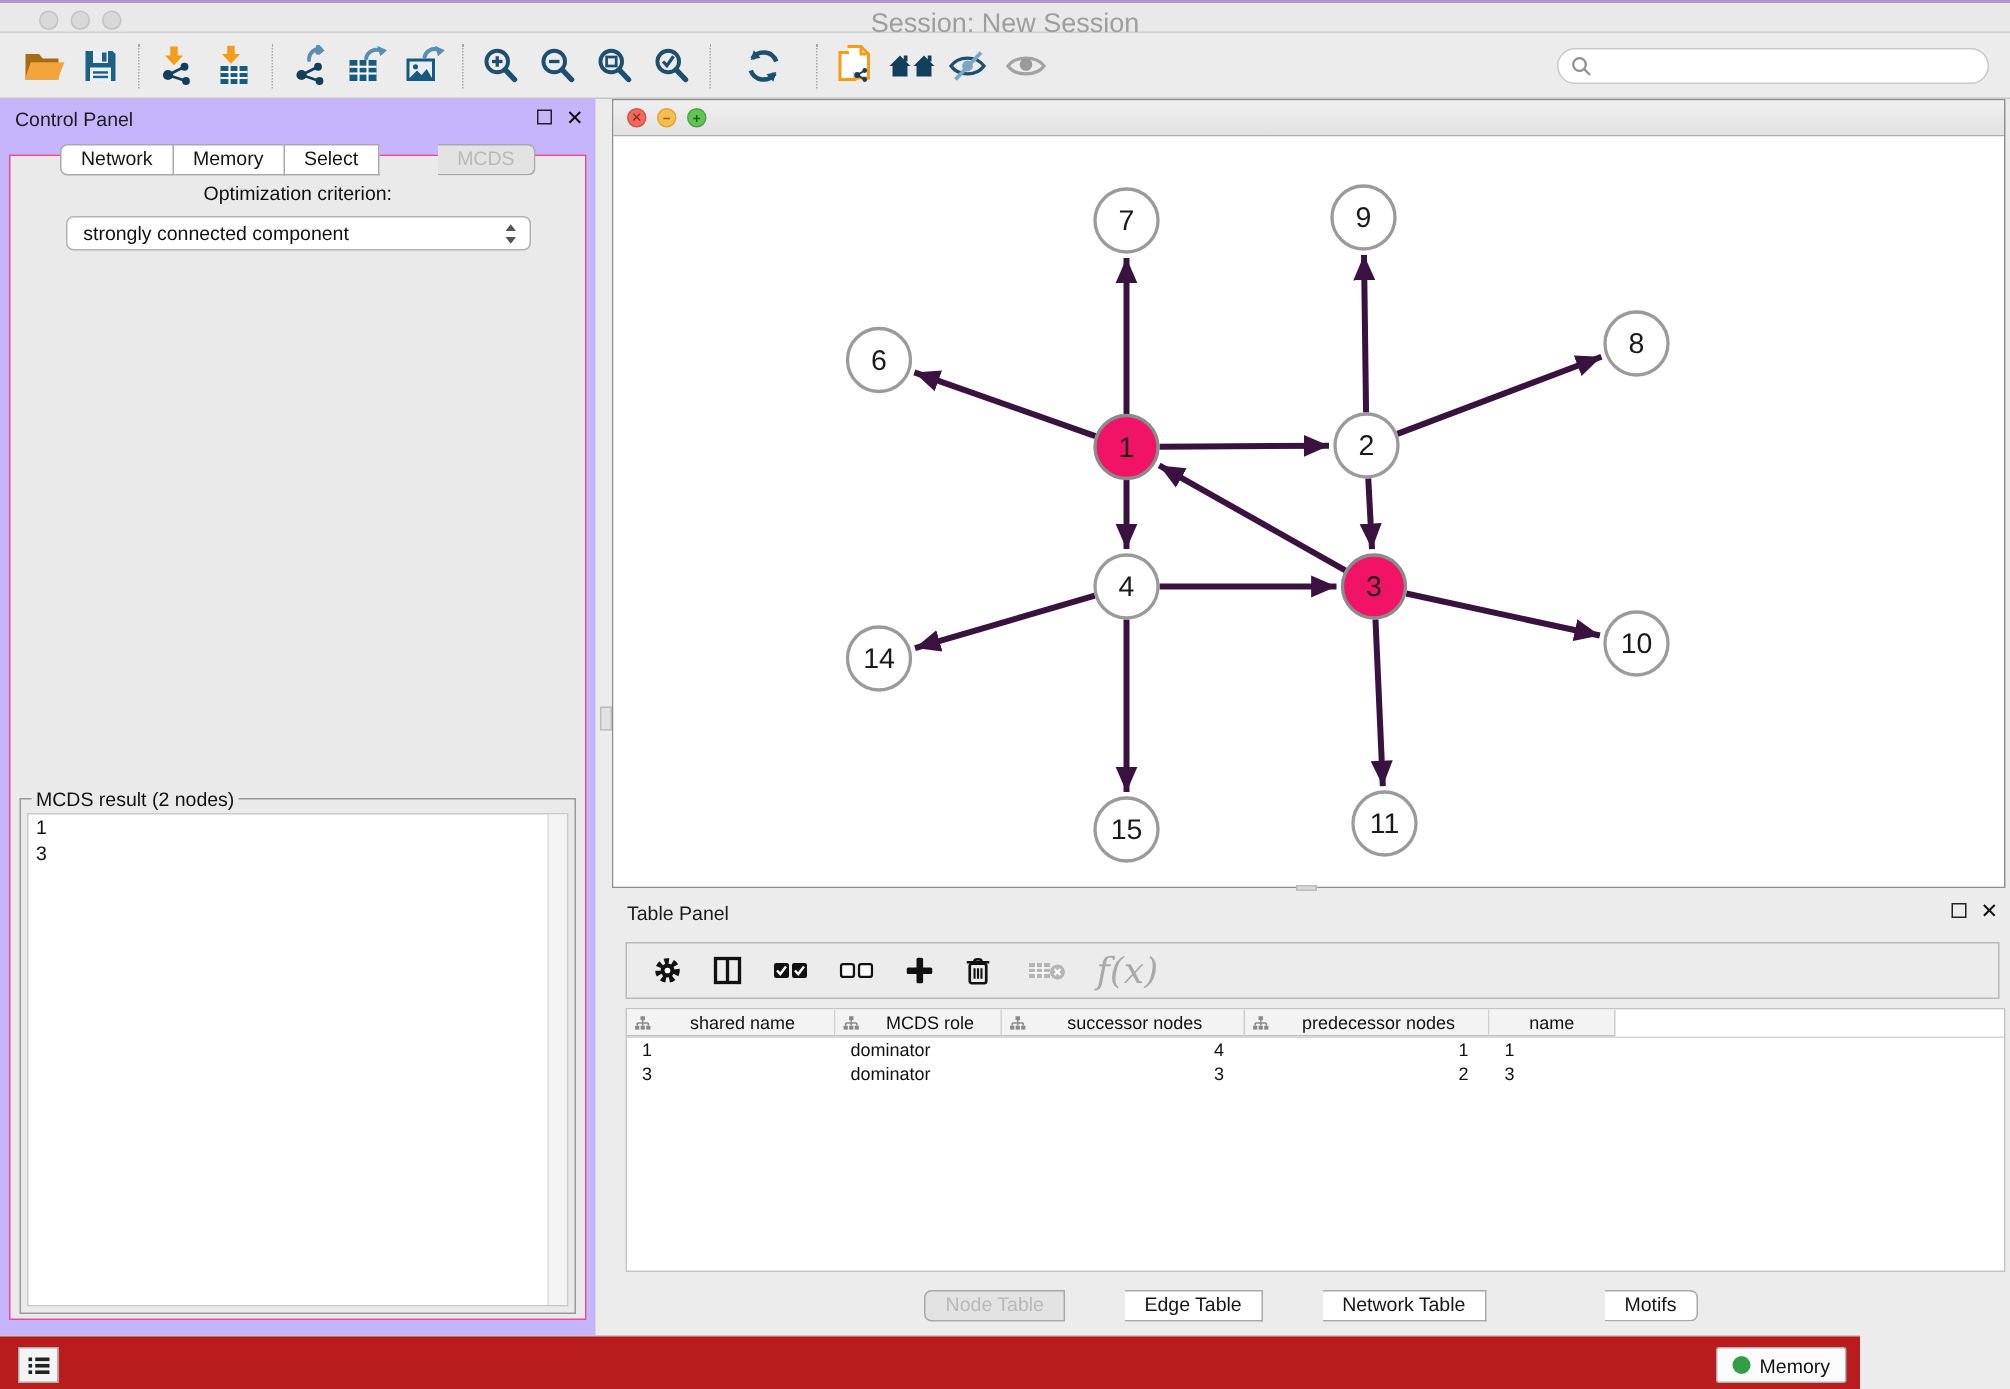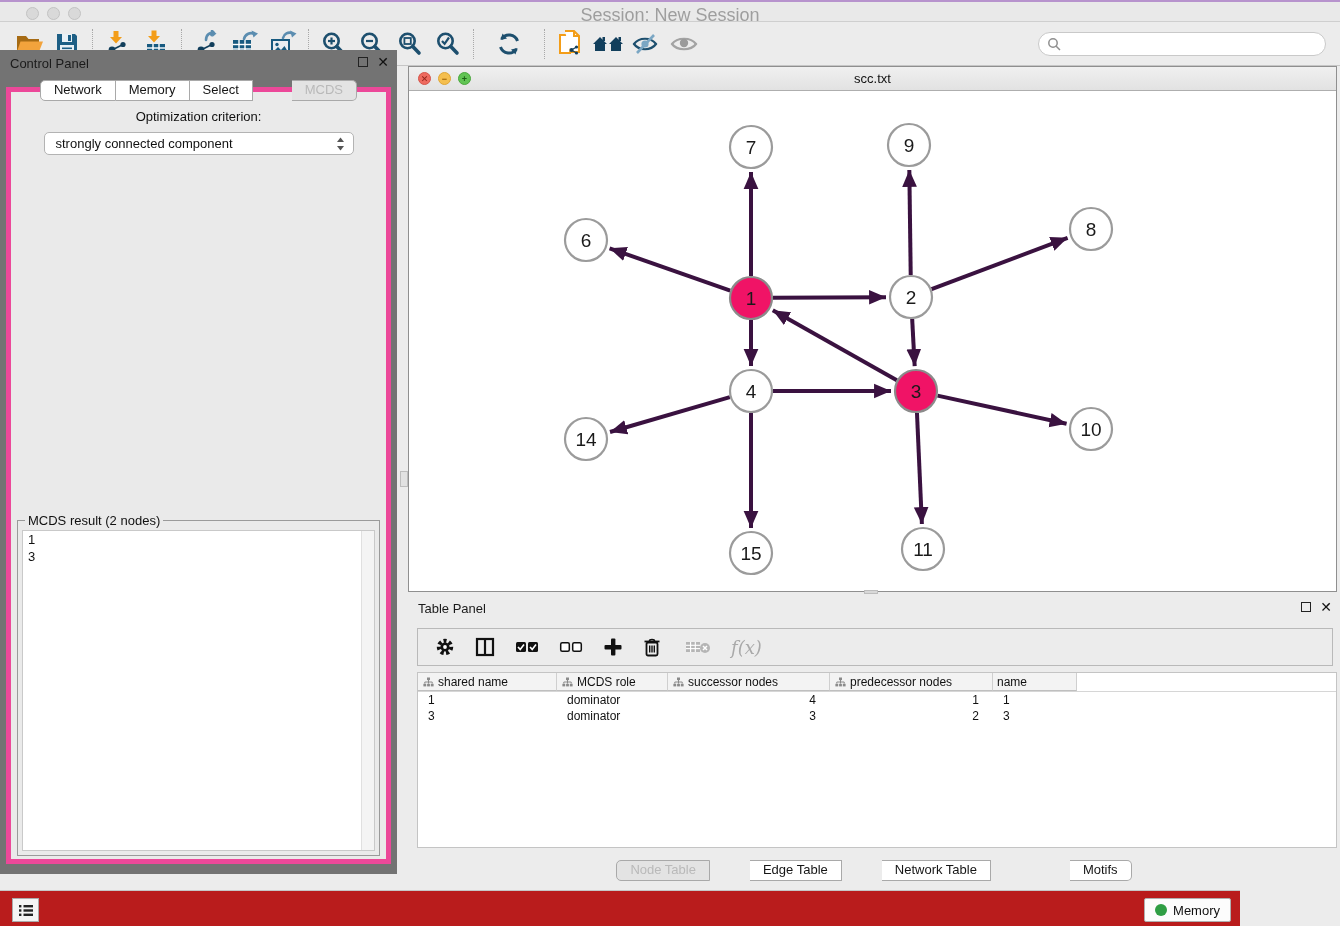--- a/index.html
+++ b/index.html
@@ -29,37 +29,37 @@
   .tb-btn { width:38px; height:34px; display:flex; align-items:center; justify-content:center; cursor:default; }
   .tb-sep { width:1px; height:30px; border-left:1px dotted #a8a8a8; margin:0 6px; }
   .tb-spacer { flex:1; }
   .searchbox {
     width:288px; height:24px; margin-right:14px; background:#fff;
     border:1px solid #c9c9c9; border-radius:12px;
     display:flex; align-items:center; padding:0 8px;
   }
   .searchbox input { border:none; outline:none; flex:1; font-size:12px; background:transparent; margin-left:5px; }
   
-  .control-panel { position:absolute; left:0; top:50px; width:397px; height:824px; background:#737373; }
+  .control-panel { position:absolute; left:0; top:66px; width:397px; height:824px; background:#c4b5fd; }
   .panel-header { position:relative; height:28px; }
   .panel-header .ph-title { position:absolute; left:10px; top:6px; font-size:13px; color:#1b1b1b; }
   .ph-btns { position:absolute; right:8px; top:7px; display:flex; gap:9px; align-items:center; }
   .float-box { width:10px; height:10px; border:1.5px solid #222; }
   .close-x { font-size:14px; font-weight:bold; color:#111; line-height:10px; }
   .seg-tabs { display:flex; justify-content:center; margin-top:2px; position:relative; z-index:2; }
   .seg-tab {
     background:#fff; border:1px solid #a9a9a9; border-left:none;
     padding:1px 13px 3px; font-size:13px; color:#151515; height:21px; cursor:default;
   }
   .seg-tab:first-child { border-left:1px solid #a9a9a9; border-radius:5px 0 0 5px; }
   .seg-tab:last-child { border-radius:0 5px 5px 0;margin-left:39px; }
   .seg-tab.selected { background:#e3e3e3; color:#b9b9b9; }
   .cp-body {
     position:absolute; left:6px; right:6px; top:37px; bottom:10px;
-    border:5px solid #ec4899; background:#eaeaea;
+    border:1px solid #ec4899; background:#eaeaea;
   }
   .opt-label { text-align:center; margin-top:17px; font-size:13px; color:#111; }
   .select-box {
     margin:8px auto 0; width:310px; height:23px; background:#fff;
     border:1px solid #b3b3b3; border-radius:5px;
     display:flex; align-items:center; padding:0 8px 0 11px; font-size:13px; color:#111;
   }
   .select-box .sel-text { flex:1; }
   .btn-row { display:flex; justify-content:center; gap:14px; margin-top:12px; }
   .push-btn {
@@ -99,28 +99,28 @@
   .net-canvas { position:absolute; left:0; top:24px; right:0; bottom:0; background:#fff; }
   .splitter-grip { position:absolute; left:-9px; top:404px; width:8px; height:16px; background:#e2e2e2; border:1px solid #bdbdbd; }
   .bottom-grip { position:absolute; bottom:-3px; left:455px; width:14px; height:4px; background:#d8d8d8; border:1px solid #bdbdbd; }
   
   .table-panel { position:absolute; left:408px; top:595px; width:932px; height:295px; background:#ececec; }
   .tp-toolbar {
     position:absolute; left:9px; right:7px; top:33px; height:38px;
     border:1px solid #b9b9b9; display:flex; align-items:center; gap:20px; padding-left:17px;
   }
   .tp-icon { display:flex; align-items:center; justify-content:center; cursor:default; }
-  .fx-label { font-family:"DejaVu Serif","Liberation Serif",serif; font-style:italic; font-size:18px; color:#a9a9a9; }
+  .fx-label { font-family:"DejaVu Serif","Liberation Serif",serif; font-style:italic; font-size:24px; color:#a9a9a9; }
   .data-table { position:absolute; left:9px; right:3px; top:77px; bottom:42px; background:#fff; border:1px solid #c4c4c4; overflow:hidden; }
   .dt-header { display:flex; height:19px; border-bottom:1px solid #d6d6d6; background:#fff; }
   .dt-hcell {
     background:#f3f3f3; border-right:1px solid #cfcfcf; border-bottom:1px solid #bfbfbf;
     display:flex; align-items:center; font-size:12px; color:#111; position:relative;
   }
-  .dt-hcell .hlabel { flex:1; padding:0 4px; }
+  .dt-hcell .hlabel { flex:1; text-align:center; padding:0 4px; }
   .dt-hcell svg { margin-left:5px; flex:none; }
   .dt-row { display:flex; height:16px; font-size:12px; color:#111; }
   .dt-cell { padding:1px 0; white-space:nowrap; }
   .tp-tabs { position:absolute; left:0; right:0; bottom:9px; display:flex; justify-content:center;gap:40px; }
   
   .statusbar {
     position:absolute; left:0; top:890px; width:1240px; height:36px;
     background:#b91c1c; border-top:1px solid #c6c6c6;
   }
   .list-btn {
@@ -340,21 +340,20 @@
 </div>
 
 <div class="net-window">
   <div class="splitter-grip"></div>
   <div class="net-titlebar">
     <div class="traffic">
       <span class="t-red">✕</span>
       <span class="t-yellow">−</span>
       <span class="t-green">+</span>
     </div>
-    <div class="net-title">scc.txt</div>
   </div>
   <div class="net-canvas">
     <svg id="graph-svg" width="927" height="500" viewBox="0 0 927 500">
       <defs>
         <marker id="arrow" viewBox="0 0 5 4" refX="4.6" refY="2" markerWidth="4.6" markerHeight="4" orient="auto">
           <path d="M0 0 L4.6 2 L0 4 z" fill="#3a1240"></path>
         </marker>
       </defs>
     <line x1="342" y1="185" x2="342" y2="81" stroke="#3a1240" stroke-width="4" marker-end="url(#arrow)"></line>
         <line x1="321.2449403778676" y1="199.7042820722201" x2="200.58529502515046" y2="157.2905885542953" stroke="#3a1240" stroke-width="4" marker-end="url(#arrow)"></line>

